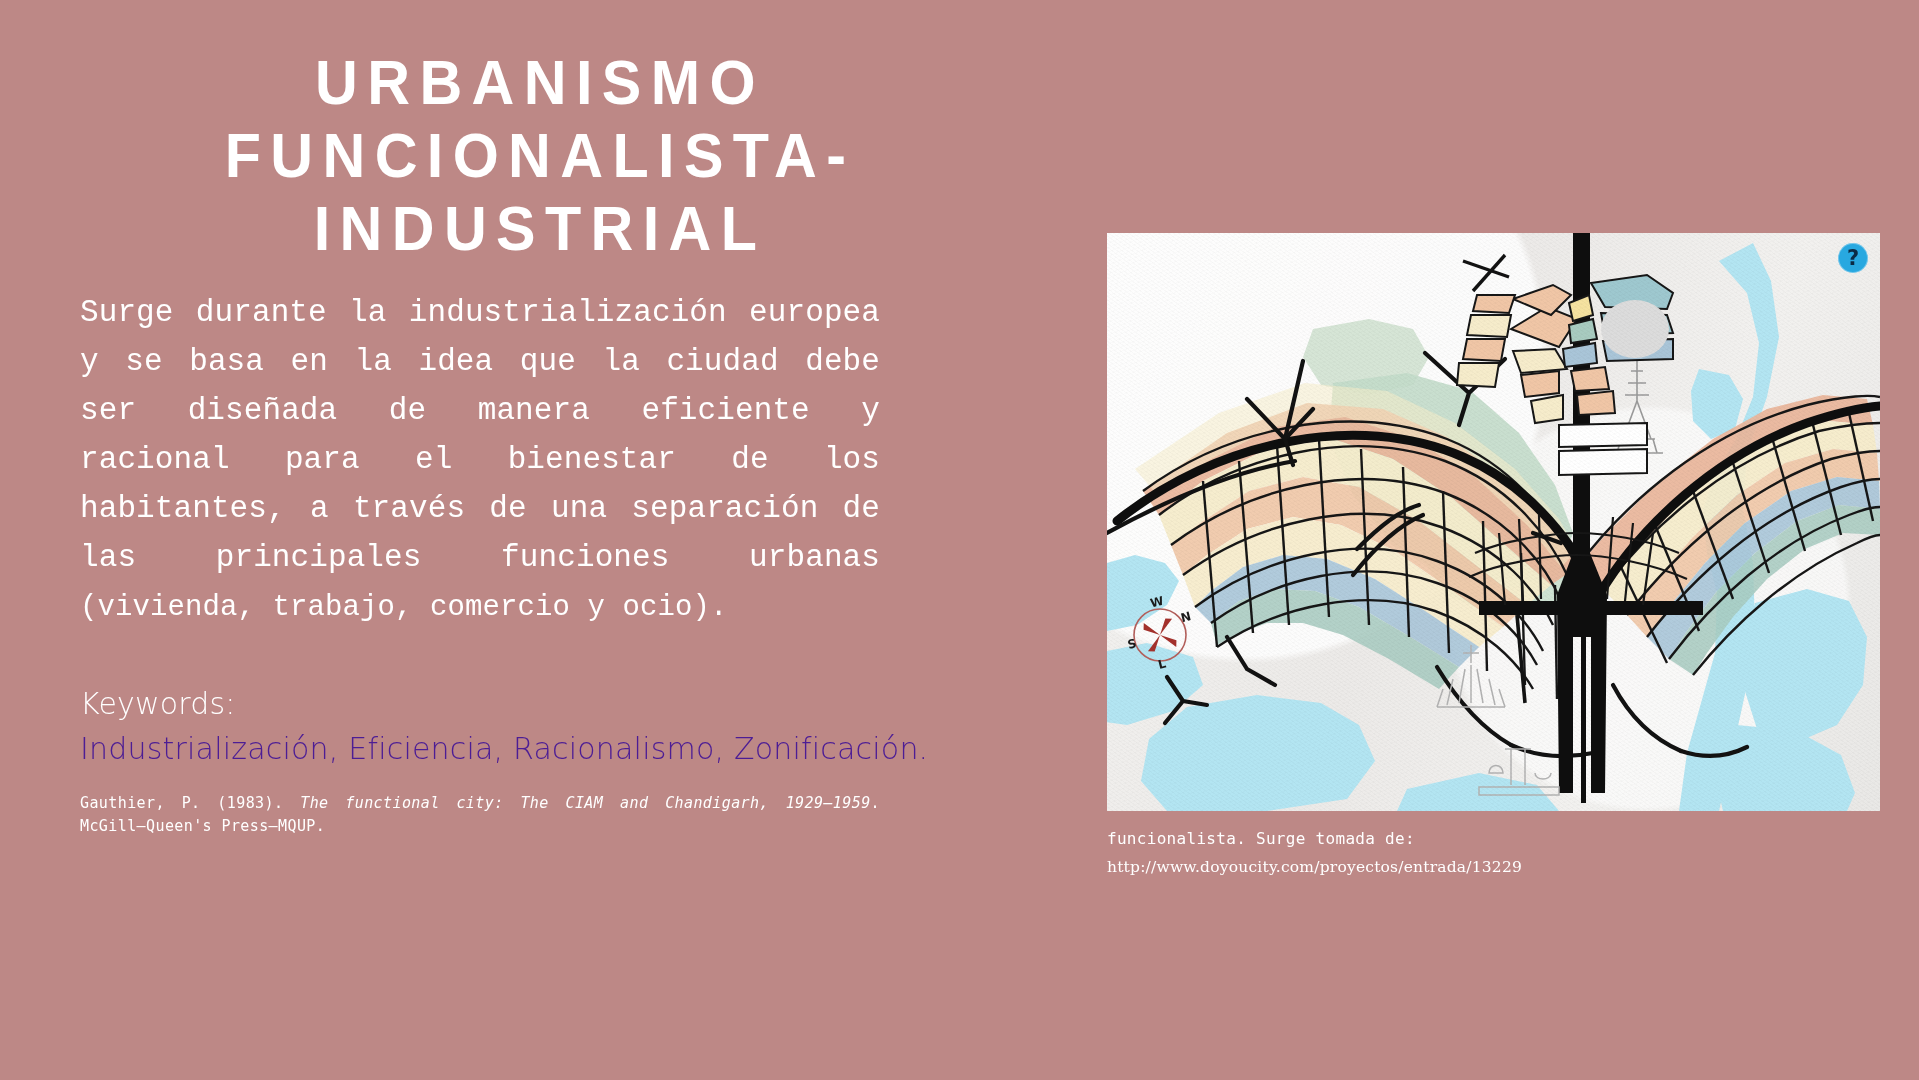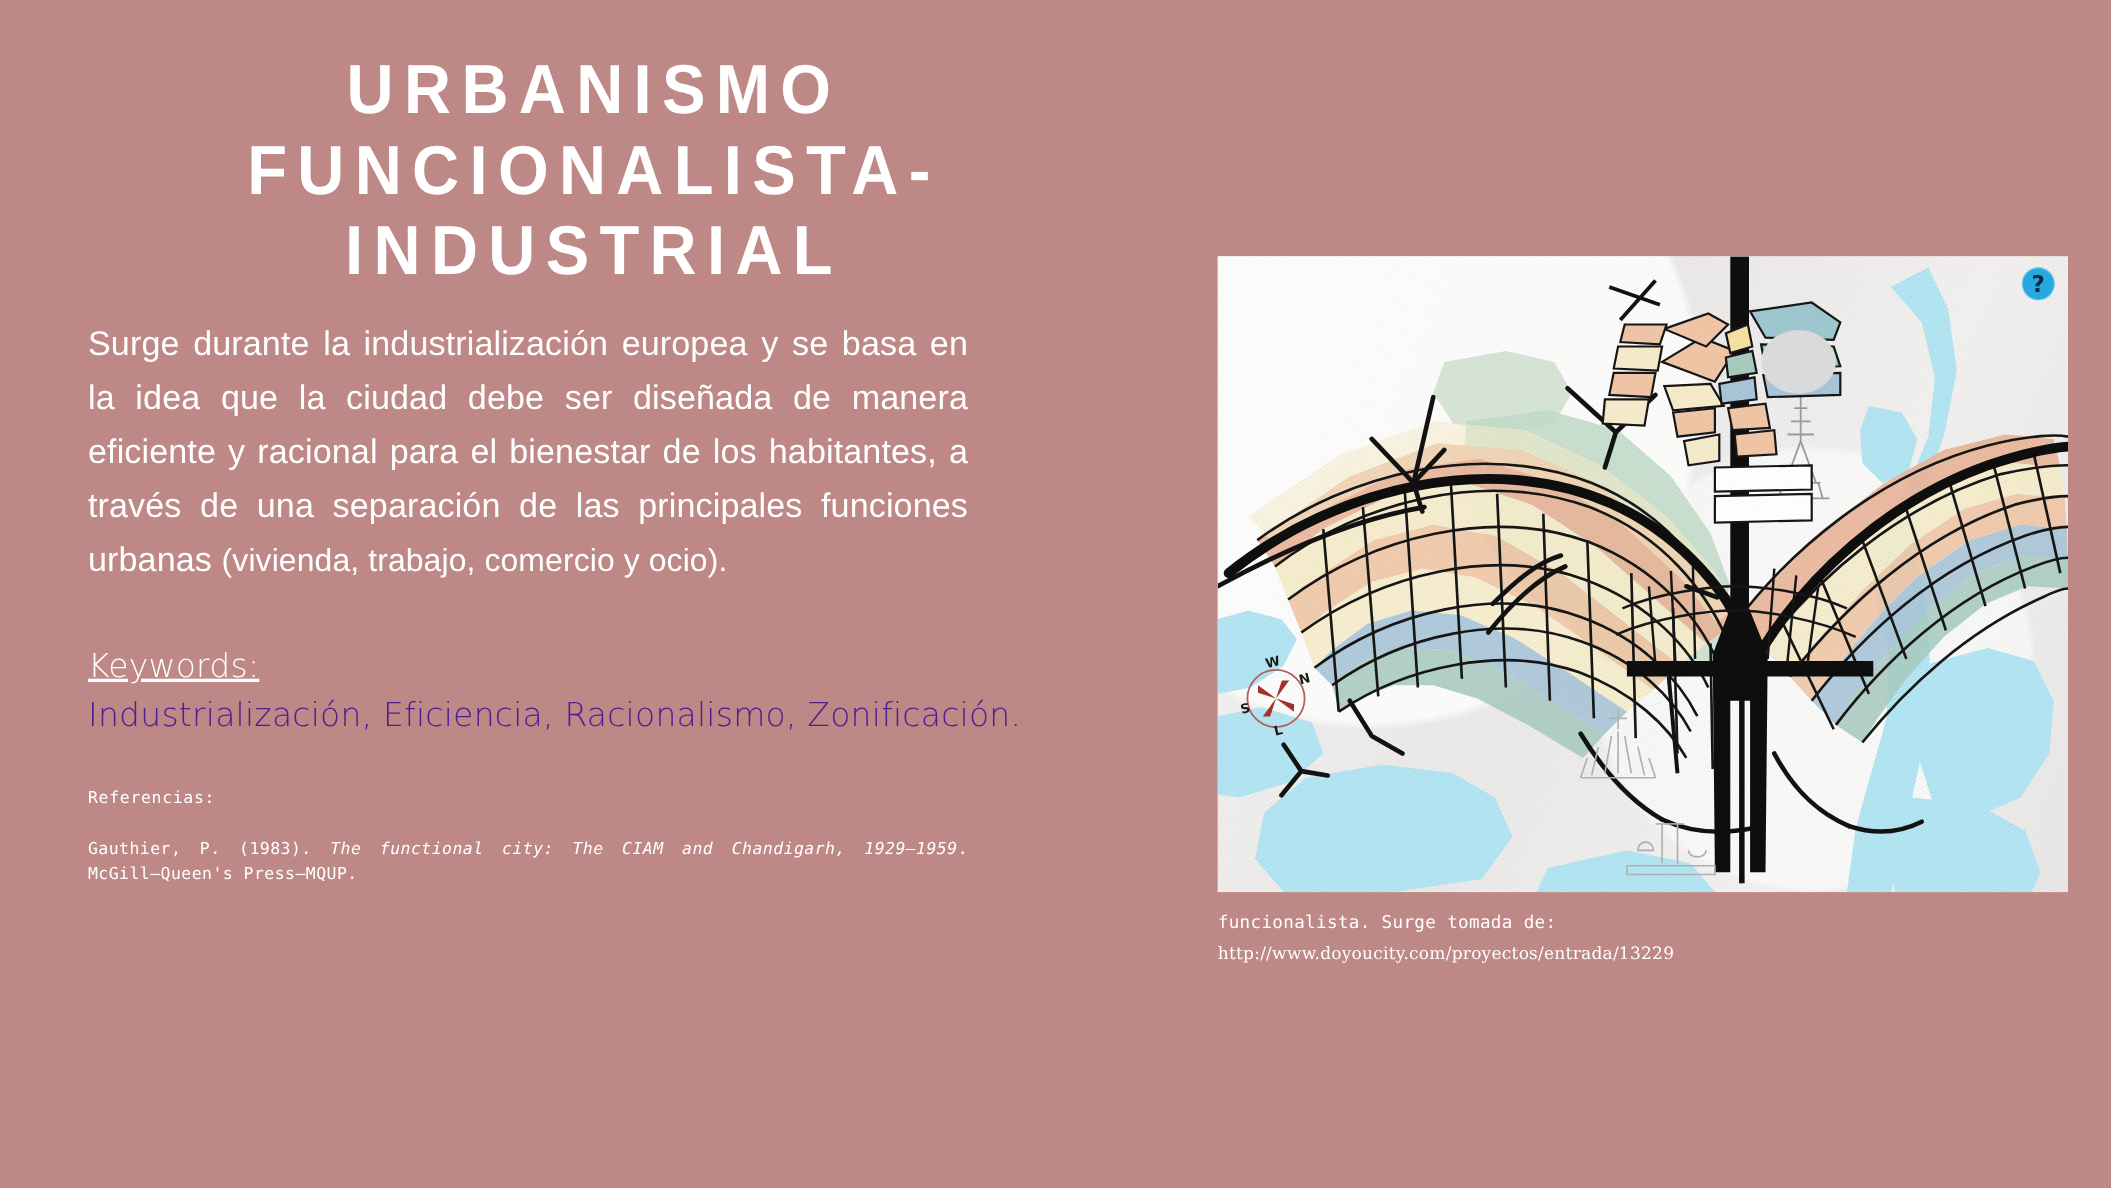--- a/index.html
+++ b/index.html
@@ -25,39 +25,38 @@
     width:920px;
     margin:0 0 6px 0;
     text-transform:uppercase;
     transform:scaleX(0.94);
     transform-origin:center top;
   }
 
   .body-copy{
     margin:24px 0 0 0;
     width:800px;
-    font-family:Liberation Sans, sans-serif;
+    font-family:Liberation Mono, monospace;
     font-weight:300;
     font-size:31px;
     line-height:1.58;
     color:#ffffff;
     text-align:justify;
     text-justify:inter-word;
     letter-spacing:.1px;
   }
   .body-copy .tail{font-size:29px;}
 
   .kw-label{
     margin:54px 0 0 0;
     font-family:"DejaVu Sans",sans-serif;
     font-weight:300;
     font-size:30px;
     color:#ffffff;
     letter-spacing:.2px;
-    text-decoration:underline;
   }
   .kw-list{
     margin:10px 0 0 0;
     font-family:"DejaVu Sans",sans-serif;
     font-weight:300;
     font-size:30px;
     color:#4c1d95;
     letter-spacing:.2px;
   }
 
@@ -141,21 +140,20 @@
     <h1 class="title">URBANISMO FUNCIONALISTA-INDUSTRIAL</h1>
 
     <p class="body-copy">
       <span>Surge durante la industrialización europea y se basa en la idea que la ciudad debe ser diseñada de manera eficiente y racional para el bienestar de los habitantes, a través de una separación de las principales funciones urbanas </span><span class="tail">(vivienda, trabajo, comercio y ocio).</span>
     </p>
 
     <p class="kw-label">Keywords:</p>
 
     <p class="kw-list">Industrialización, Eficiencia, Racionalismo, Zonificación.</p>
 
-    <p class="ref-head">Referencias:</p>
 
     <p class="ref-body">
       <span>Gauthier, P. (1983). </span><i>The functional city: The CIAM and Chandigarh, 1929–1959</i><span>. McGill–Queen's Press–MQUP.</span>
     </p>
 
   </div>
 
   <div class="figure">
     <div class="map-frame">
       <div class="paper-tex"></div>

